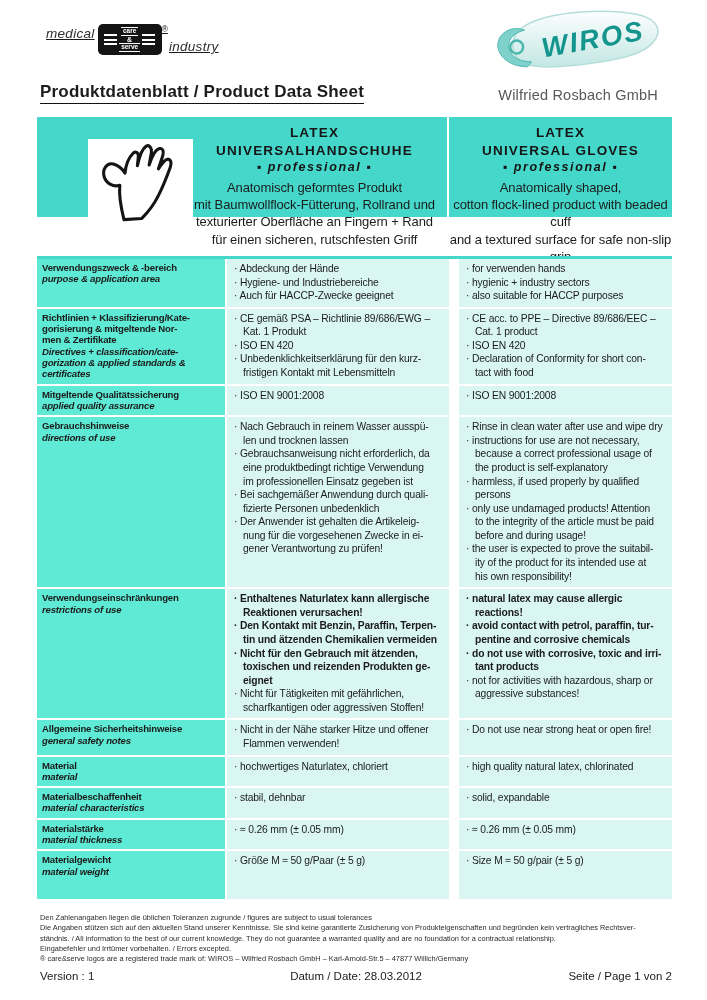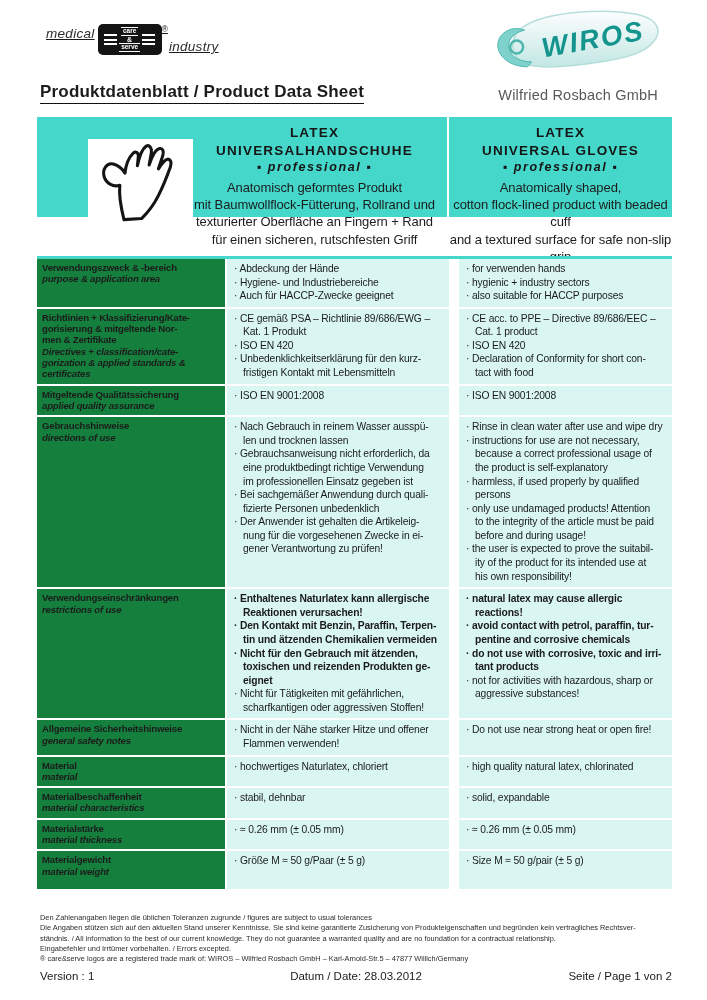--- a/index.html
+++ b/index.html
@@ -31,29 +31,29 @@
   .hb-de { left:145px; width:265px; }
   .hb-en { left:412px; width:223px; }
   .hb-title { font-weight:bold; font-size:13.5px; letter-spacing:1.2px; line-height:1.32; white-space:pre-line; color:#161616; }
   .hb-badge { font-weight:bold; font-style:italic; font-size:12.5px; letter-spacing:1.6px; margin-top:0px; color:#161616; }
   .hb-desc { font-size:13px; line-height:1.34; margin-top:5px; white-space:pre-line; letter-spacing:-.1px; color:#1c1c1c; }
 
   
   .dtable { position:absolute; left:37px; top:256px; width:635px; border-top:3px solid #45d7ca; }
   .trow { display:flex; }
   .trow + .trow { margin-top:2px; }
-  .tlabel { width:188px; background:#15803d; padding:3px 4px 4px 5px; margin-right:2px; }
+  .tlabel { width:188px; background:#5eead4; padding:3px 4px 4px 5px; margin-right:2px; }
   .tcontent { background:#d9f6f3; padding:3px 2px 4px 7px; }
   .tcontent.de { width:222px; margin-right:10px; }
   .tcontent.en { flex:1; }
   .lbl-de { font-weight:bold; font-size:9.6px; line-height:1.18; letter-spacing:-.2px; white-space:pre-line; }
   .lbl-en { font-weight:bold; font-style:italic; font-size:9.6px; line-height:1.18; letter-spacing:-.2px; white-space:pre-line; }
   .bullet { font-size:10.3px; line-height:1.32; letter-spacing:-.15px; padding-left:9px; text-indent:-9px; white-space:pre-line; }
   .bullet.b { font-weight:bold; }
-  .trow:last-child .tcontent, .trow:last-child .tlabel { padding-bottom:12px; }
+  .trow:last-child .tcontent, .trow:last-child .tlabel { padding-bottom:22px; }
 
   
   .footnotes { position:absolute; left:40px; top:913px; width:648px; font-size:7.4px; line-height:1.4; color:#2a2a2a; }
   .footnotes div { white-space:nowrap; }
   .bottom-bar { position:absolute; left:40px; right:35px; top:970px; height:16px; font-size:11.5px; color:#1b1b1b; }
   .bb-version { position:absolute; left:0; }
   .bb-date { position:absolute; left:50%; transform:translateX(-50%); }
   .bb-page { position:absolute; right:0; }
 </style>
 </head>

